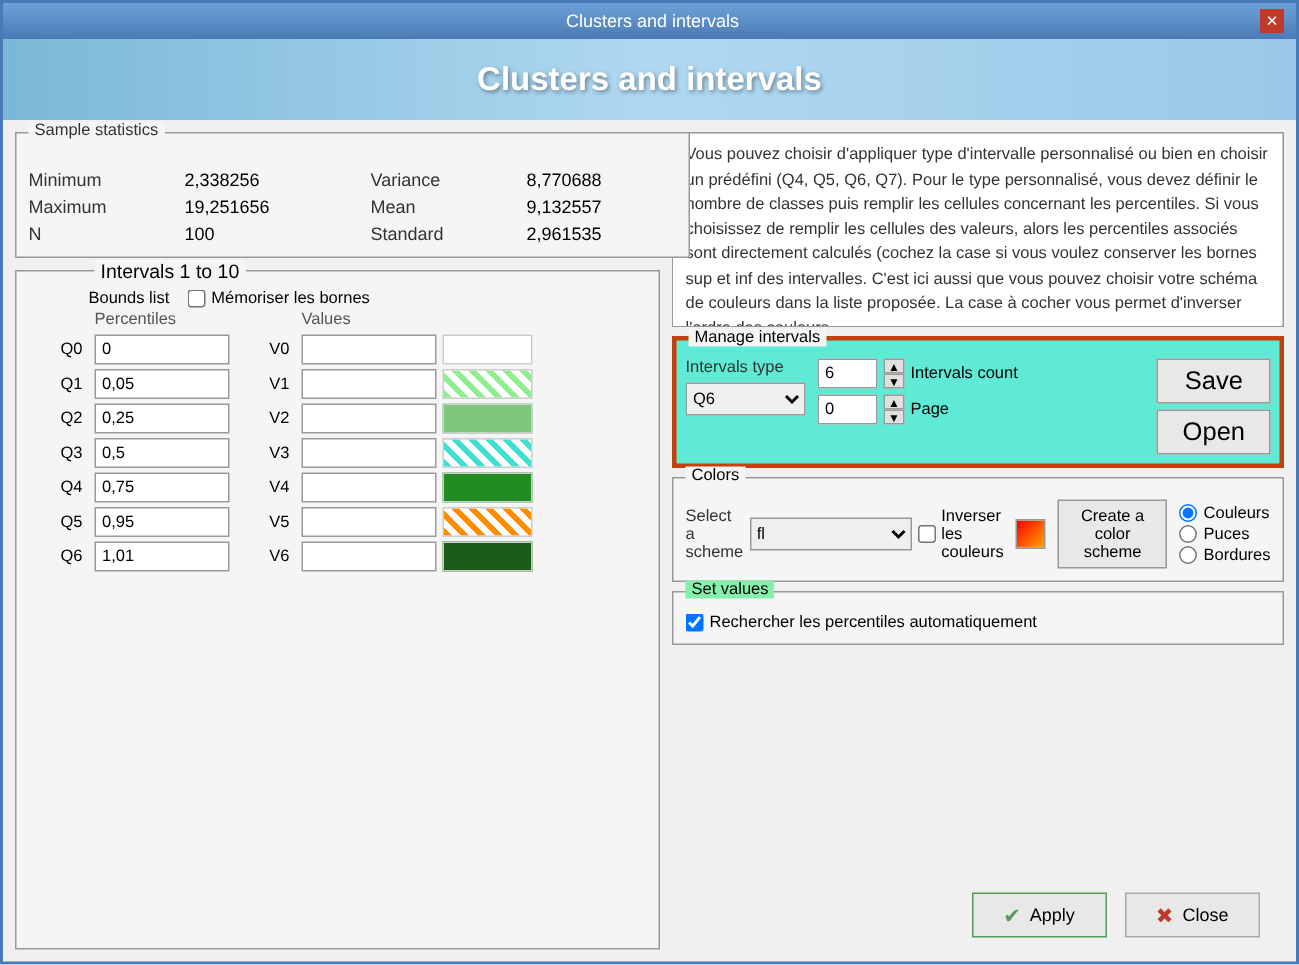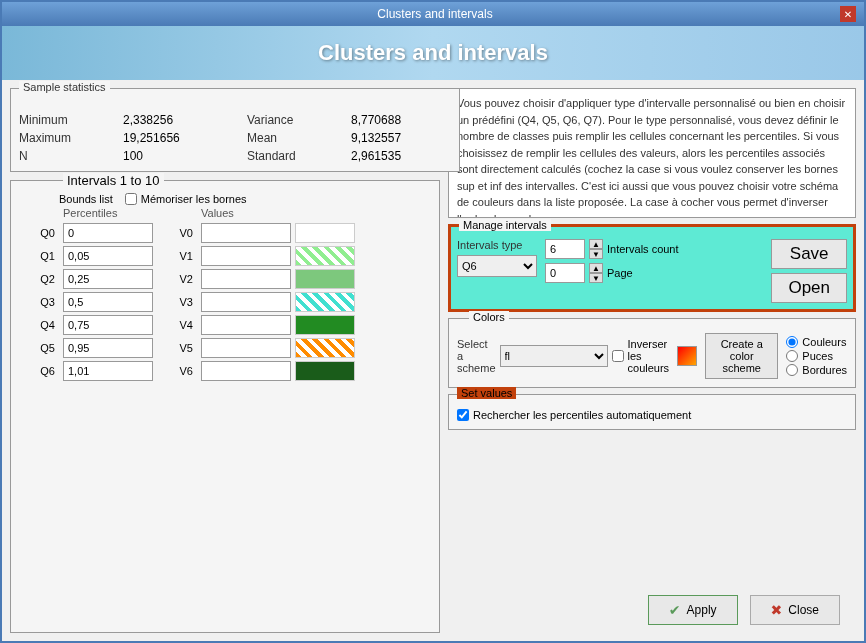--- a/index.html
+++ b/index.html
@@ -242,21 +242,21 @@
     .type-select { width: 80px; border: 1px solid #999; height: 22px; font-size: 11px; }
     .colors-section {
       border: 1px solid #999;
       padding: 8px;
       position: relative;
       background: #f5f5f5;
     }
     .colors-title {
       position: absolute;
       top: -8px;
-      left: 20px;
+      left: 8px;
       background: #f5f5f5;
       padding: 0 4px;
       font-size: 11px;
     }
     .colors-content {
       display: flex;
       gap: 8px;
       align-items: center;
       margin-top: 6px;
     }
@@ -278,21 +278,21 @@
     .set-values-section {
       border: 1px solid #999;
       padding: 8px;
       position: relative;
       background: #f5f5f5;
     }
     .set-values-title {
       position: absolute;
       top: -8px;
       left: 8px;
-      background: #c2410c;
+      background: #86efac;
       padding: 0 4px;
       font-size: 11px;
     }
     .set-values-content {
       margin-top: 6px;
     }
     .footer {
       display: flex;
       justify-content: flex-end;
       gap: 12px;

